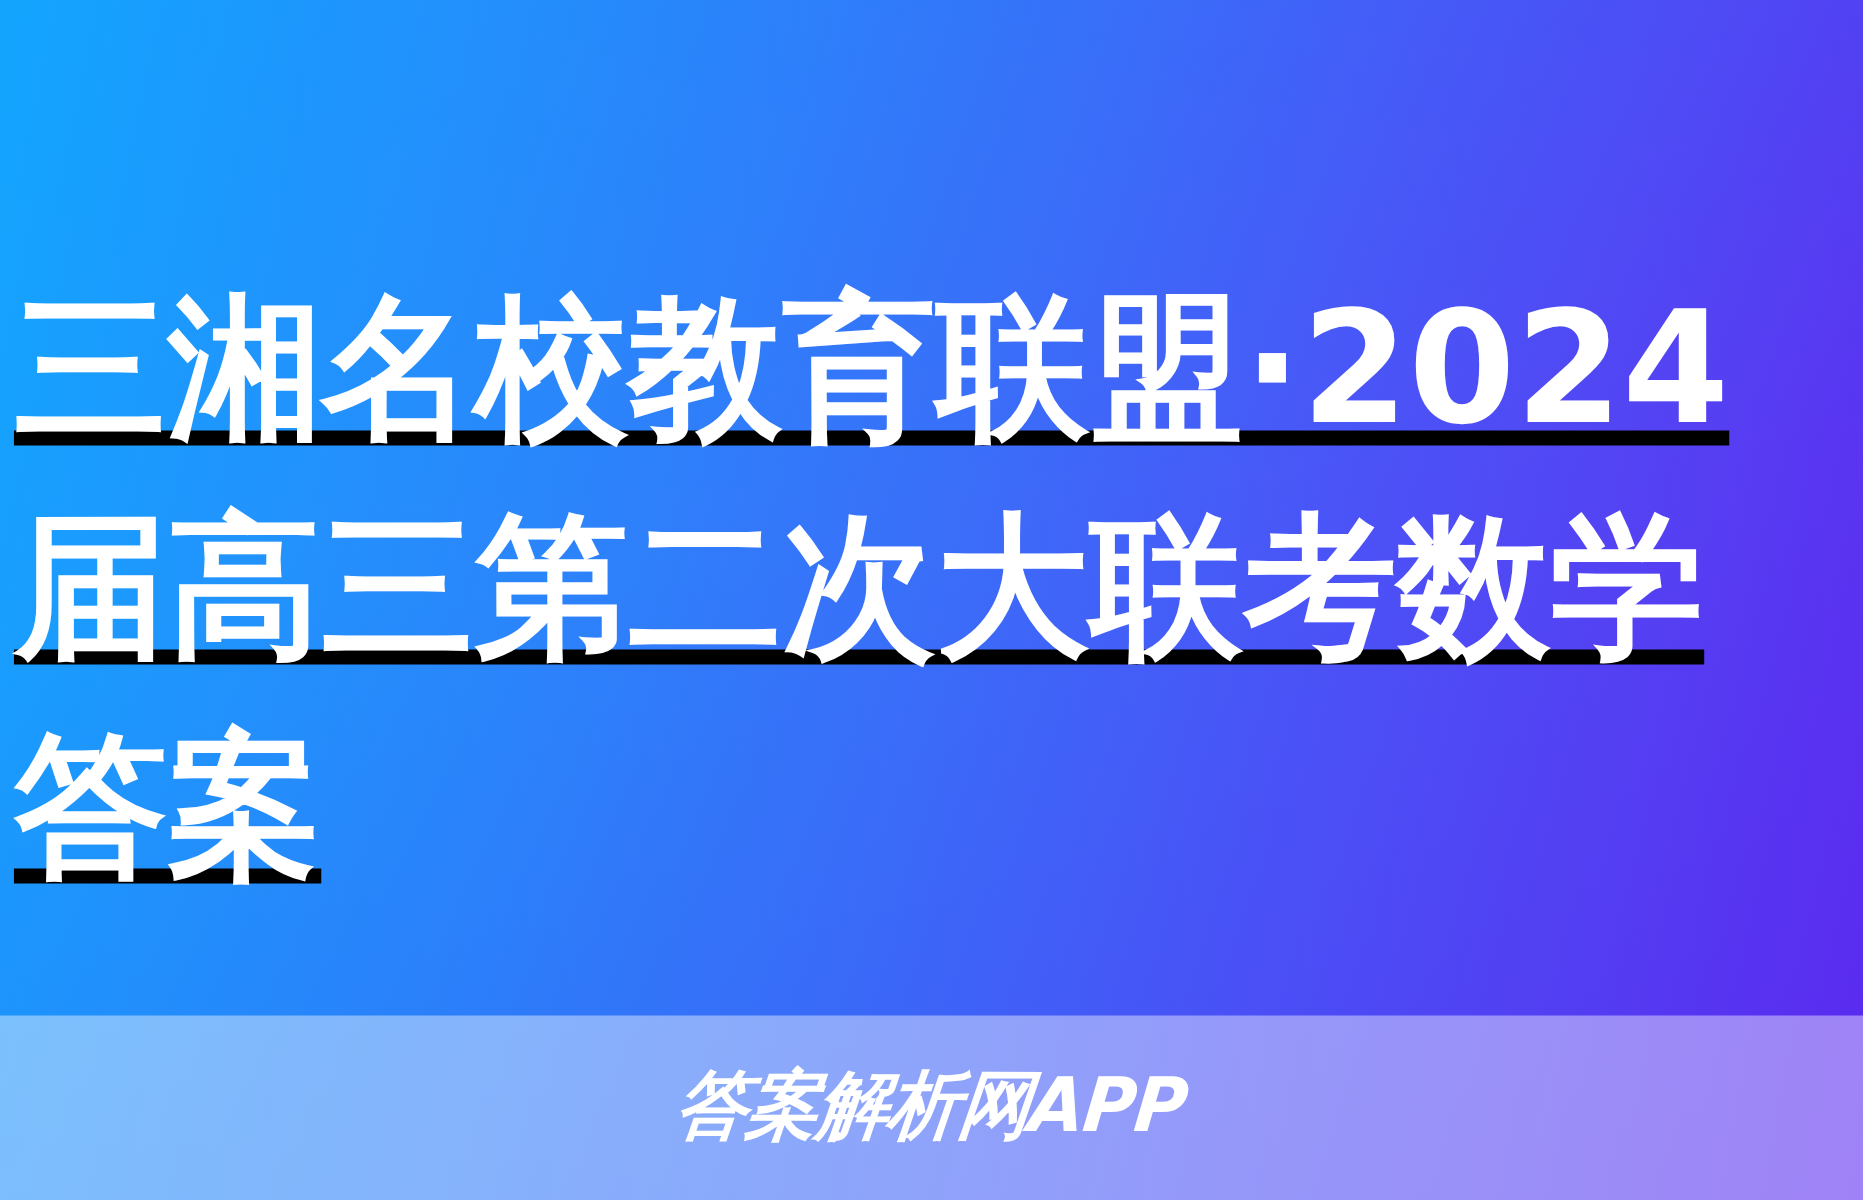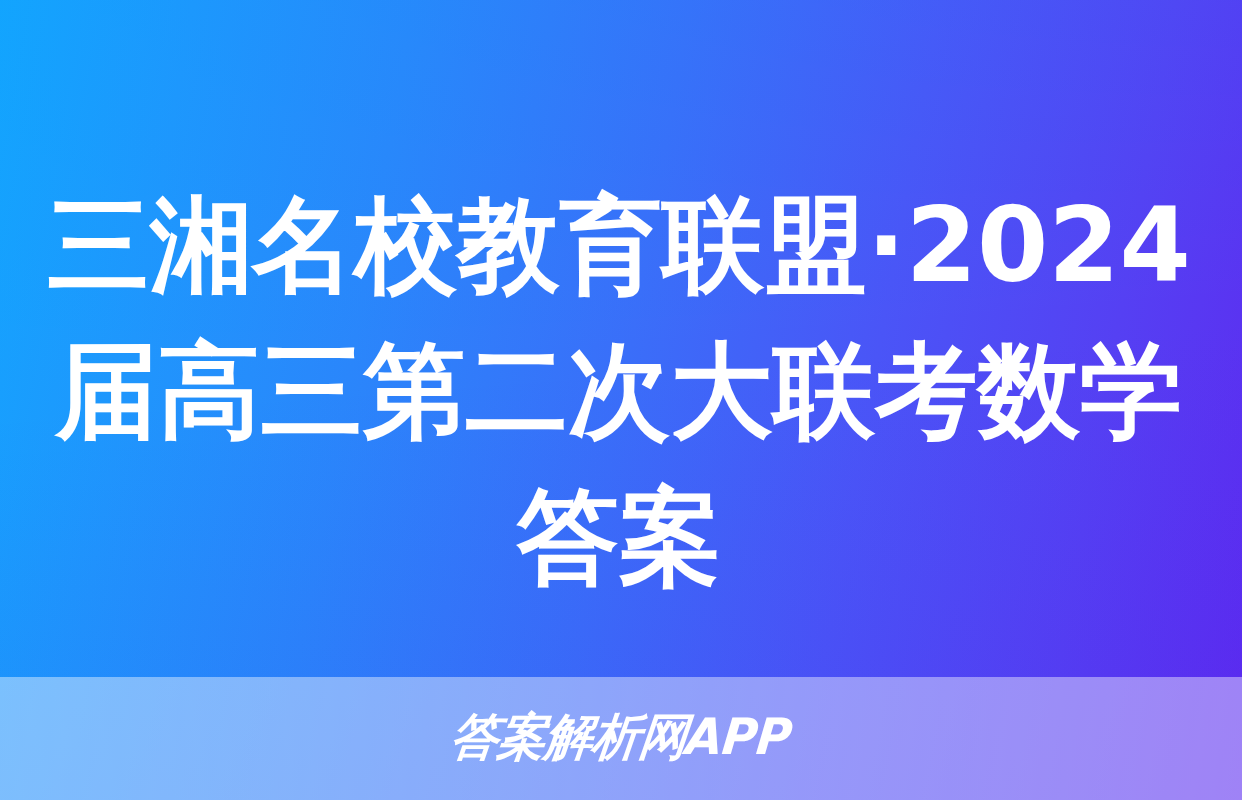--- a/index.html
+++ b/index.html
@@ -32,22 +32,22 @@
     inset: 0;
     background: linear-gradient(175deg, rgba(0,170,255,0.10) 0%, rgba(0,0,0,0) 45%, rgba(60,20,230,0.10) 100%);
     pointer-events: none;
   }
 
   .title-block {
     position: absolute;
     left: 0;
     right: 4px;
     top: 172px;
-    text-align: center;
     z-index: 2;
+    text-decoration: underline;
   }
 
   .title-line {
     color: #ffffff;
     font-size: 104px;
     line-height: 146px;
     font-weight: 700;
     letter-spacing: 0px;
     white-space: nowrap;
     font-family: "DejaVu Sans", "Liberation Sans", sans-serif;

